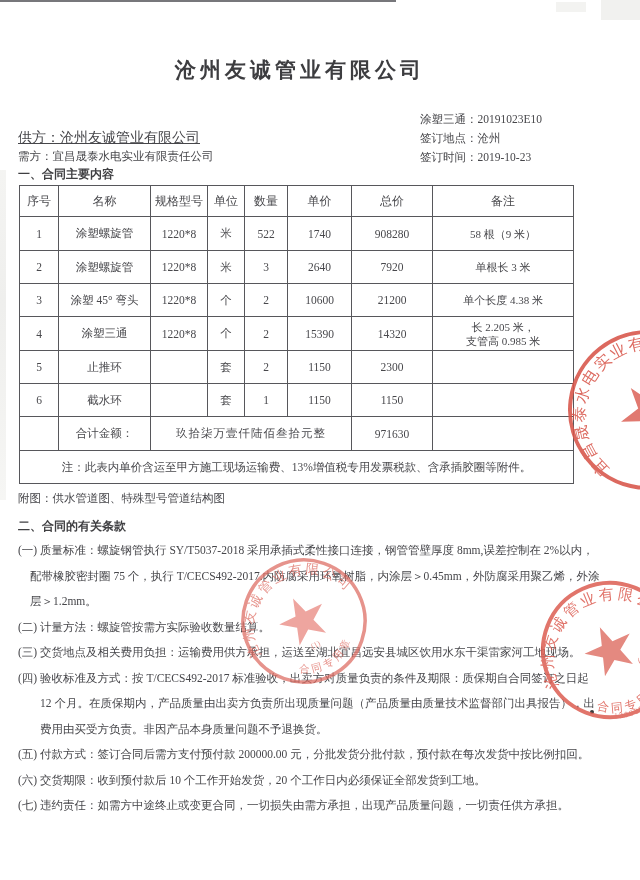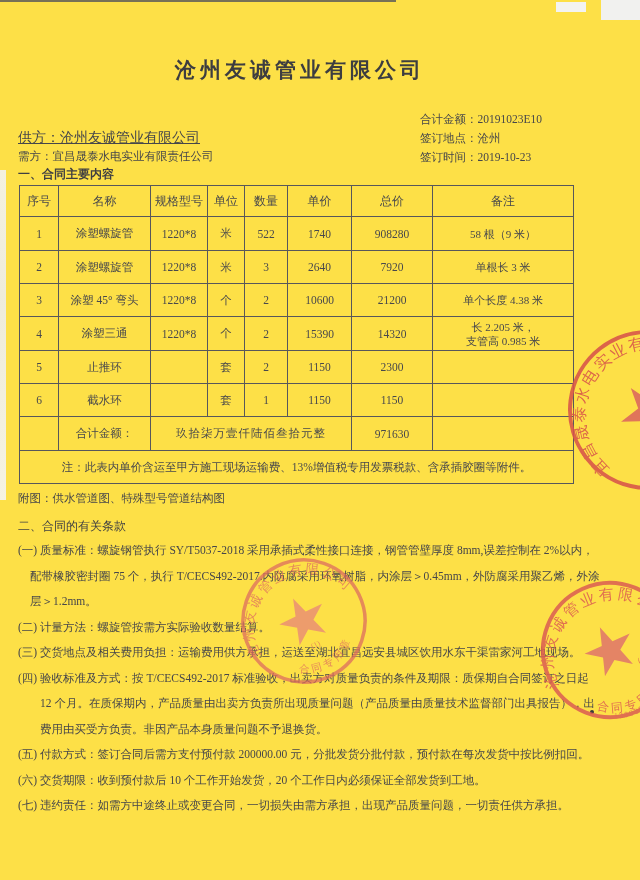--- a/index.html
+++ b/index.html
@@ -1,20 +1,20 @@
 <!DOCTYPE html>
 <html><head>
 <meta charset="utf-8">
 <style>
   * { margin: 0; padding: 0; box-sizing: border-box; }
   html,body { background:#e8e8e6; }
   .page {
     position: relative;
     width: 640px; height: 880px;
-    background: #fde047;
+    background: #ffffff;
     overflow: hidden;
     font-family: "Liberation Serif", "DejaVu Serif", serif;
     color: #46464a;
   }
   
   .scan-topline { position:absolute; left:0; top:0; width:396px; height:2px; background:#55555a; opacity:.8; }
   .scan-smudge1 { position:absolute; left:556px; top:2px; width:30px; height:10px; background:#f3f3f1; }
   .scan-smudge2 { position:absolute; left:601px; top:0; width:39px; height:20px; background:#f1f1ef; }
   .scan-edge { position:absolute; left:0; top:170px; width:6px; height:330px;
     background:linear-gradient(#f3f3f1, #ededeb 40%, #f5f5f3); opacity:.9; }
@@ -37,21 +37,21 @@
   table.goods { position:absolute; left:19px; top:185px; width:554px;
     border-collapse:collapse; table-layout:fixed; font-size:11.5px; color:#48484c; }
   table.goods td, table.goods th { border:1px solid #57575b; text-align:center; vertical-align:middle;
     font-weight:normal; padding:0 2px; overflow:hidden; }
   table.goods th { font-size:12px; }
   .remark { white-space:pre-line; font-size:11px; line-height:14px; }
   .note-cell { text-align:right; padding:2px 6px !important; font-size:11.5px; }
   .amount-words { letter-spacing:1px; }
 
   .attach-line { position:absolute; left:18px; top:491px; font-size:11.5px; }
-  .section2-title { position:absolute; left:18px; top:518px; font-size:12px; font-weight:400; color:#3f3f42; }
+  .section2-title { position:absolute; left:18px; top:518px; font-size:12px; font-weight:700; color:#3f3f42; }
   .clauses { position:absolute; left:18px; top:538px; width:606px; font-size:11.5px; }
   .clauses .cl { height:25.5px; line-height:25.5px; white-space:nowrap; }
   .clauses .ind1 { padding-left:12px; }
   .clauses .ind2 { padding-left:22px; }
 
   .seal { position:absolute; pointer-events:none; }
   .seal-buyer    { left:553px; top:315px; transform:rotate(-38deg); opacity:.88; }
   .seal-sup-mid  { left:234px; top:551px; transform:rotate(-26deg); opacity:.72; }
   .seal-sup-right{ left:525px; top:565px; transform:rotate(-24deg); opacity:.85; }
   .seal text { font-family:"Liberation Serif","DejaVu Serif",serif; }
@@ -65,21 +65,21 @@
   <div class="scan-smudge1"></div>
   <div class="scan-smudge2"></div>
   <div class="scan-edge"></div>
   <div class="scan-dot"></div>
 
   <div class="company-title">沧州友诚管业有限公司</div>
 
   <div class="party-supplier">供方：沧州友诚管业有限公司</div>
   <div class="party-buyer">需方：宜昌晟泰水电实业有限责任公司</div>
 
-  <div class="ci-line ci-no">合计金额：20191023E10</div>
+  <div class="ci-line ci-no">涂塑三通：20191023E10</div>
   <div class="ci-line ci-place">签订地点：沧州</div>
   <div class="ci-line ci-date">签订时间：2019-10-23</div>
 
   <div class="section1-title">一、合同主要内容</div>
 
   <table class="goods">
     <colgroup>
       <col style="width:39px">
         <col style="width:92px">
         <col style="width:57px">

